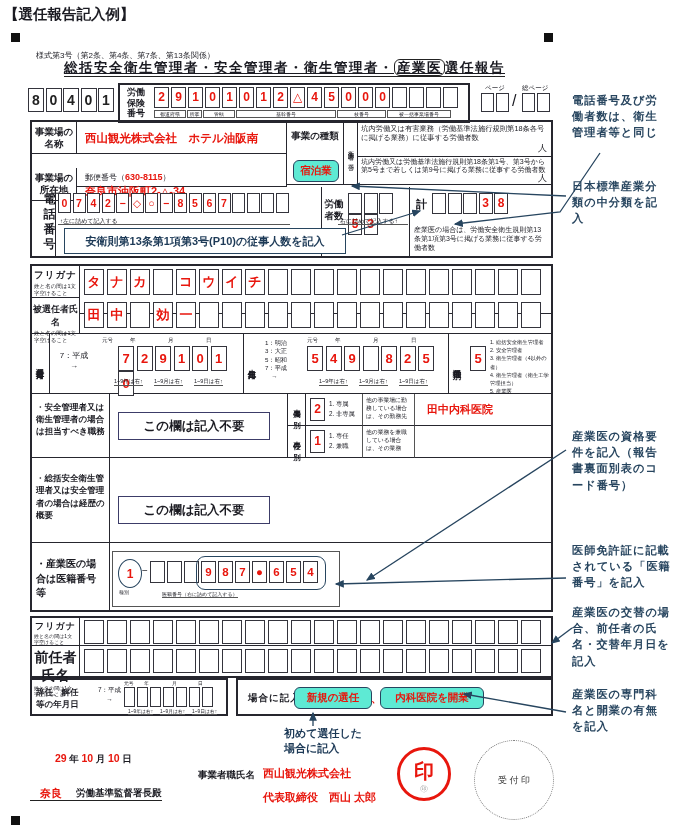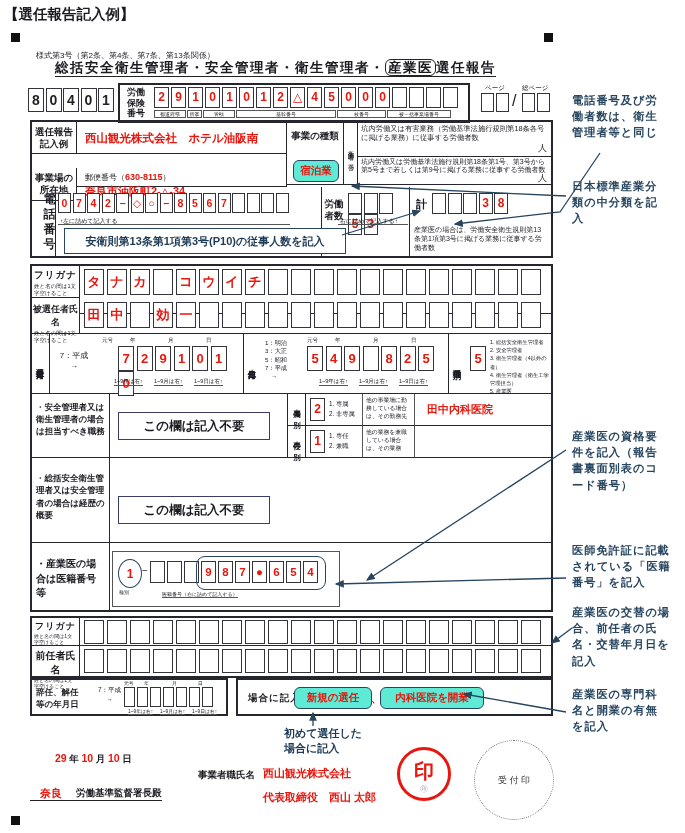--- a/index.html
+++ b/index.html
@@ -34,21 +34,21 @@
 </head>
 <body>
 
 <div class="page">
 
   <div class="c" style="left:4px;top:5px;font-size:14.5px;font-weight:bold;">【選任報告記入例】</div>
   <div class="c mark" style="left:11px;top:33px;"></div>
   <div class="c mark" style="left:544px;top:33px;"></div>
   <div class="c mark" style="left:11px;top:816px;"></div>
   <div class="c" style="left:36px;top:50px;font-size:8px;">様式第3号（第2条、第4条、第7条、第13条関係）</div>
-  <div class="c" style="left:55px;top:58px;width:450px;text-align:left;">
+  <div class="c" style="left:55px;top:58px;width:450px;text-align:right;text-decoration:underline;">
     <span style="font-size:13.5px;font-weight:bold;letter-spacing:1.5px;border-bottom:1.6px solid #222;padding-bottom:1px;">
       <span>総括安全衛生管理者・安全管理者・衛生管理者・</span><span style="border:1.3px solid #222;border-radius:6px;padding:0 2px;">産業医</span><span>選任報告</span>
     </span>
   </div>
 
   <div class="c bx-code" style="left:28px;top:88px;"><span class="cbox filled">8</span><span class="cbox filled">0</span><span class="cbox filled">4</span><span class="cbox filled">0</span><span class="cbox filled">1</span></div>
   <div class="c outer" style="left:118px;top:83px;width:352px;height:40px;"></div>
   <div class="c prelines lab" style="left:121px;top:85px;width:30px;height:36px;font-size:9px;line-height:1.15;">労働
 保険
 番号</div>
@@ -56,21 +56,21 @@
   <div class="c" style="left:154px;top:110px;">
     <span class="grp" style="width:32px;">都道府県</span><span class="grp" style="width:15px;">所掌</span><span class="grp" style="width:32px;">管轄</span><span class="grp" style="width:100px;">基幹番号</span><span class="grp" style="width:49px;">枝番号</span><span class="grp" style="width:64px;">被一括事業場番号</span>
   </div>
   <div class="c" style="left:485px;top:84px;font-size:6.5px;">ページ</div>
   <div class="c bx-page" style="left:481px;top:93px;"><span class="cbox"></span><span class="cbox"></span></div>
   <div class="c" style="left:512px;top:92px;font-size:16px;">/</div>
   <div class="c" style="left:522px;top:84px;font-size:6.5px;">総ページ</div>
   <div class="c bx-page" style="left:522px;top:93px;"><span class="cbox"></span><span class="cbox"></span></div>
 
   <div class="c outer" style="left:30px;top:120px;width:523px;height:138px;"></div>
-  <div class="c lab bR bB" style="left:32px;top:122px;width:45px;height:32px;font-size:9.5px;">選任報告記入例</div>
+  <div class="c lab bR bB" style="left:32px;top:122px;width:45px;height:32px;font-size:9.5px;">事業場の名称</div>
   <div class="c bR bB red" style="left:77px;top:122px;width:210px;height:32px;font-size:11.5px;line-height:32px;padding-left:8px;">西山観光株式会社　ホテル油阪南</div>
   <div class="c bR bB" style="left:287px;top:122px;width:57px;height:63px;">
     <div style="text-align:center;font-size:9.5px;font-weight:bold;margin-top:8px;">事業の種類</div>
     <div class="rbox red" style="position:absolute;left:6px;top:38px;width:44px;height:20px;font-size:10.5px;">宿泊業</div>
   </div>
   <div class="c vtext bR bB" style="left:344px;top:122px;width:14px;height:63px;font-size:6px;">衛生管理者の場合</div>
   <div class="c bB" style="left:358px;top:122px;width:193px;height:35px;font-size:7.3px;line-height:1.3;padding:2px 3px;">
     <span>坑内労働又は有害業務（労働基準法施行規則第18条各号に掲げる業務）に従事する労働者数</span>
     <span style="position:absolute;right:4px;bottom:1px;font-size:9px;">人</span>
   </div>
@@ -199,21 +199,21 @@
 
   <div class="c outer" style="left:30px;top:616px;width:523px;height:62px;"></div>
   <div class="c bR bB" style="left:32px;top:618px;width:48px;height:28px;padding-top:2px;">
     <div style="font-size:9px;font-weight:bold;text-align:center;letter-spacing:1px;">フリガナ</div>
     <div style="font-size:5px;line-height:1.2;padding:0 2px;">姓と名の間は1文字空けること</div>
   </div>
   <div class="c bB" style="left:80px;top:618px;width:471px;height:28px;">
     <div class="bx-ch2" style="position:absolute;left:4px;top:2px;"><span class="cbox"></span><span class="cbox"></span><span class="cbox"></span><span class="cbox"></span><span class="cbox"></span><span class="cbox"></span><span class="cbox"></span><span class="cbox"></span><span class="cbox"></span><span class="cbox"></span><span class="cbox"></span><span class="cbox"></span><span class="cbox"></span><span class="cbox"></span><span class="cbox"></span><span class="cbox"></span><span class="cbox"></span><span class="cbox"></span><span class="cbox"></span><span class="cbox"></span></div>
   </div>
   <div class="c bR" style="left:32px;top:646px;width:48px;height:30px;padding-top:3px;">
-    <div style="font-size:10px;font-weight:bold;text-align:center;">前任者氏名</div>
+    <div style="font-size:14px;font-weight:bold;text-align:center;">前任者氏名</div>
     <div style="font-size:5px;line-height:1.2;padding:0 2px;">姓と名の間は1文字空けること</div>
   </div>
   <div class="c" style="left:80px;top:646px;width:471px;height:30px;">
     <div class="bx-ch2" style="position:absolute;left:4px;top:3px;"><span class="cbox"></span><span class="cbox"></span><span class="cbox"></span><span class="cbox"></span><span class="cbox"></span><span class="cbox"></span><span class="cbox"></span><span class="cbox"></span><span class="cbox"></span><span class="cbox"></span><span class="cbox"></span><span class="cbox"></span><span class="cbox"></span><span class="cbox"></span><span class="cbox"></span><span class="cbox"></span><span class="cbox"></span><span class="cbox"></span><span class="cbox"></span><span class="cbox"></span></div>
   </div>
   <div class="c outer" style="left:30px;top:678px;width:198px;height:38px;">
     <div class="prelines" style="position:absolute;left:4px;top:7px;font-size:8.5px;font-weight:bold;line-height:1.4;">辞任、解任
 等の年月日</div>
     <div class="prelines" style="position:absolute;left:66px;top:6px;font-size:6.5px;text-align:center;">7：平成
 →</div>

